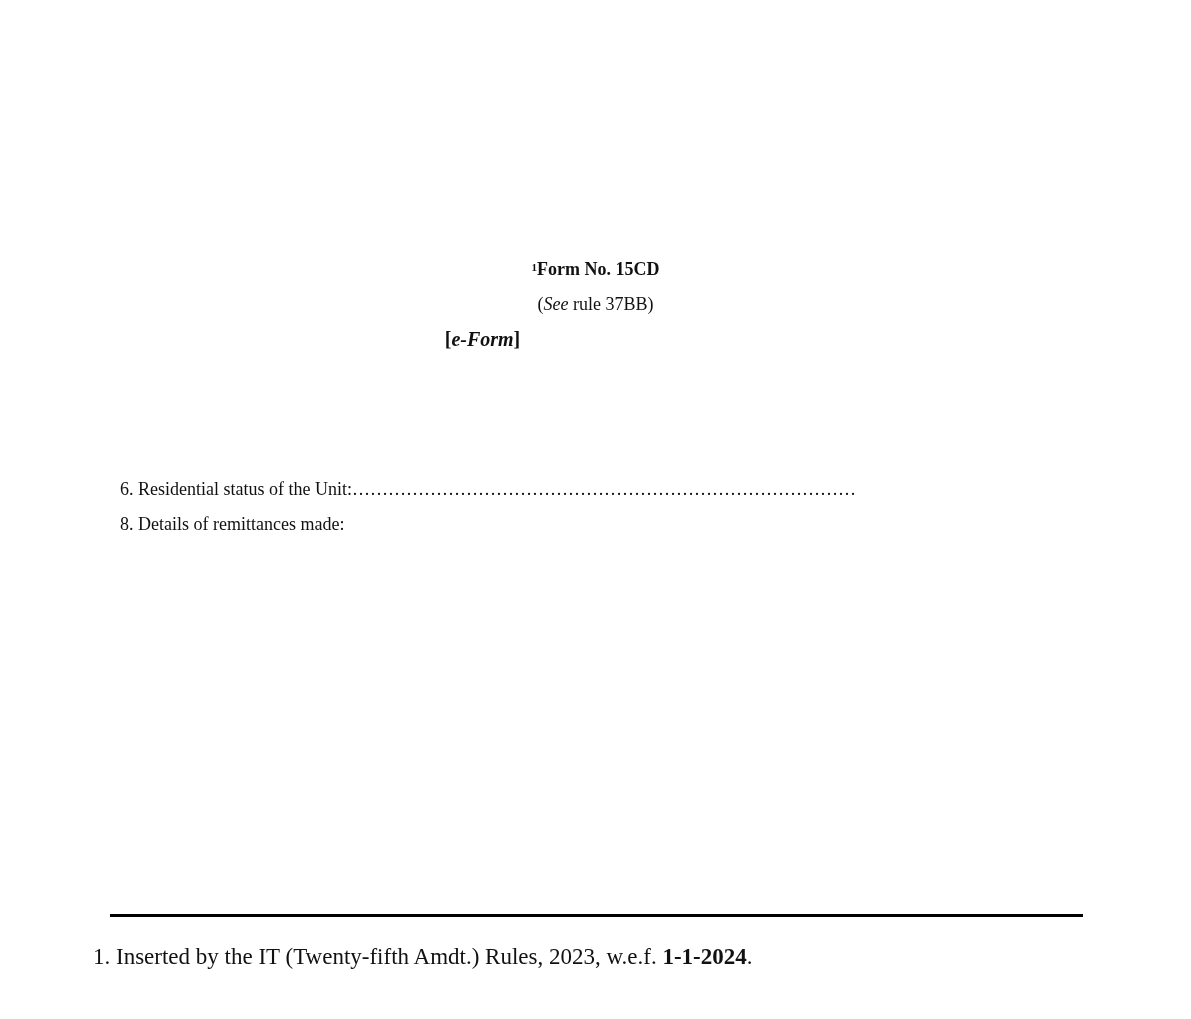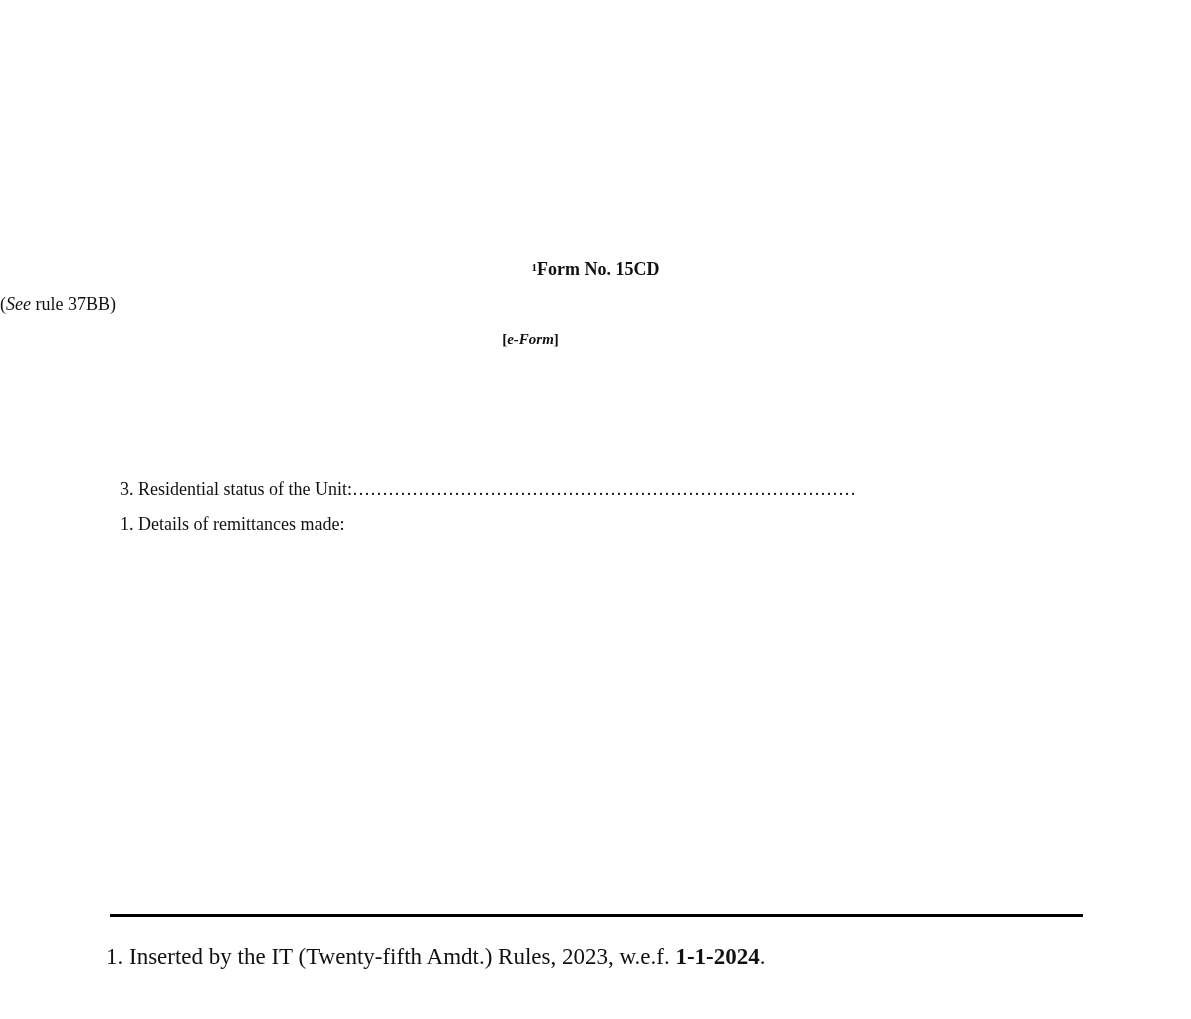--- a/index.html
+++ b/index.html
@@ -7,38 +7,38 @@
     width: 1191px; height: 1019px; position: relative; overflow: hidden;
     font-family: "Liberation Serif", "DejaVu Serif", serif; color: #111;
   }
   .page { position: absolute; left: 0; top: 0; width: 1191px; height: 1019px; text-decoration: underline; }
   .title {
     position: absolute; left: 0; width: 1191px; top: 258px; text-align: center;
     font-size: 18px; font-weight: bold; line-height: 22px;
   }
   .title sup { font-size: 11px; vertical-align: top; position: relative; top: -2px; }
   .subtitle {
-    position: absolute; left: 0; width: 1191px; top: 293px; 
+    position: absolute; left: 0; width: 1191px; top: 293px; text-align: center;
     font-size: 18px; line-height: 22px;
   }
   .eform {
     position: absolute; left: 0; width: 965px; top: 328px; text-align: center;
-    font-size: 15px; line-height: 22px; font-weight: bold; padding-left: 48px;
+    font-size: 20px; line-height: 22px; font-weight: bold;
   }
   .intro {
     position: absolute; left: 121px; width: 950px; top: 362px;
     font-size: 18px; line-height: 23px; text-align: justify;
   }
   .fields { position: absolute; left: 120px; top: 478px; width: 900px; }
   .field { font-size: 18px; line-height: 22px; height: 35px; white-space: nowrap; }
   .rule {
     position: absolute; left: 110px; top: 914px; width: 973px; height: 3px; background: #000;
   }
   .footnote {
-    position: absolute; left: 106px; top: 943px; font-size: 23px; line-height: 28px; white-space: nowrap;
+    position: absolute; left: 93px; top: 943px; font-size: 23px; line-height: 28px; white-space: nowrap;
   }
 </style>
 </head>
 <body>
 
 <div class="page">
 
   <div class="title">
     <sup>1</sup><span>Form No. 15CD</span>
   </div>
@@ -46,22 +46,22 @@
   <div class="subtitle">
     <span>(</span><i>See</i><span> rule 37BB)</span>
   </div>
 
   <div class="eform">
     <span>[</span><i>e-Form</i><span>]</span>
   </div>
 
 
   <div class="fields">
-    <div class="field">3. Residential status of the Unit:…………………………………………………………………………</div>
-    <div class="field">1. Details of remittances made:</div>
+    <div class="field">6. Residential status of the Unit:…………………………………………………………………………</div>
+    <div class="field">8. Details of remittances made:</div>
   </div>
 
   <div class="rule"></div>
 
   <div class="footnote">
     <span>1. Inserted by the IT (Twenty-fifth Amdt.) Rules, 2023, w.e.f. </span><b>1-1-2024</b><span>.</span>
   </div>
 
 </div>
 

